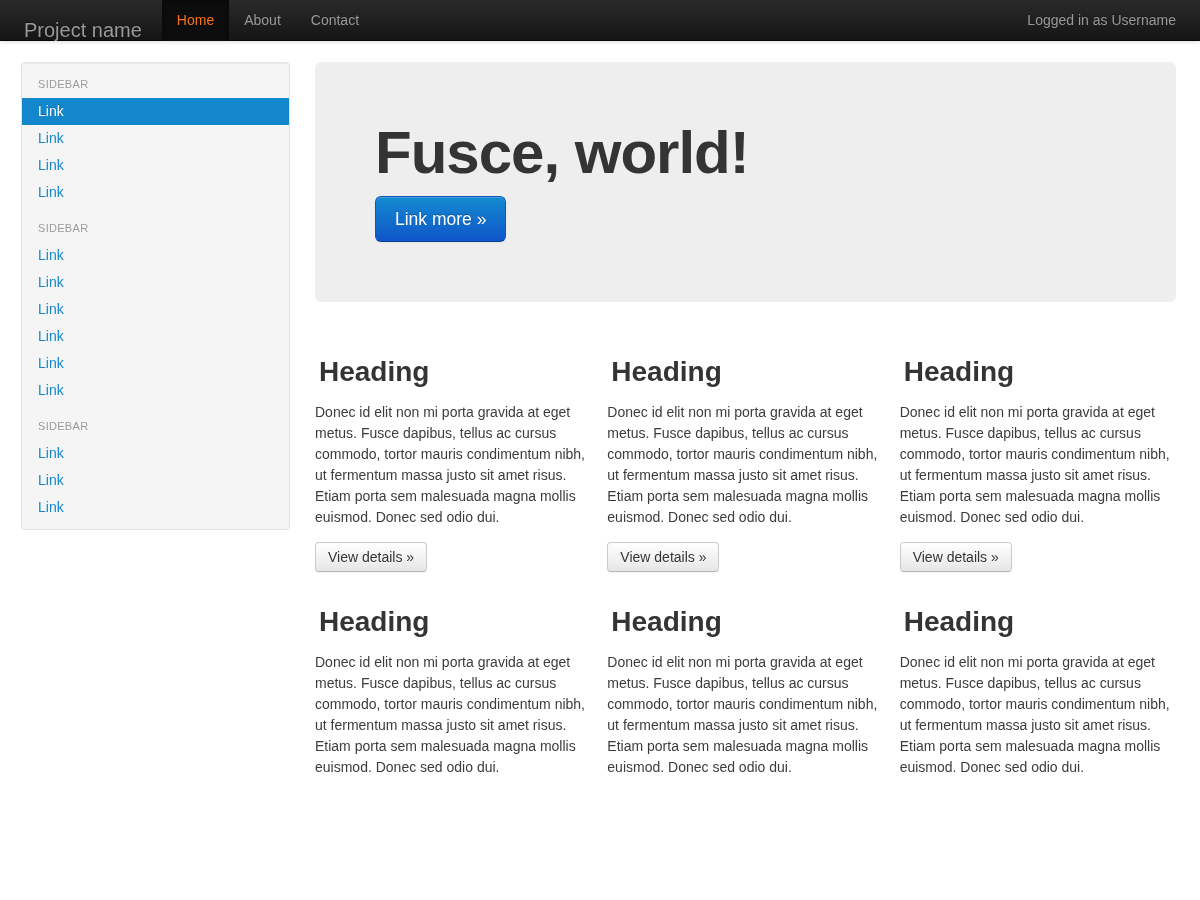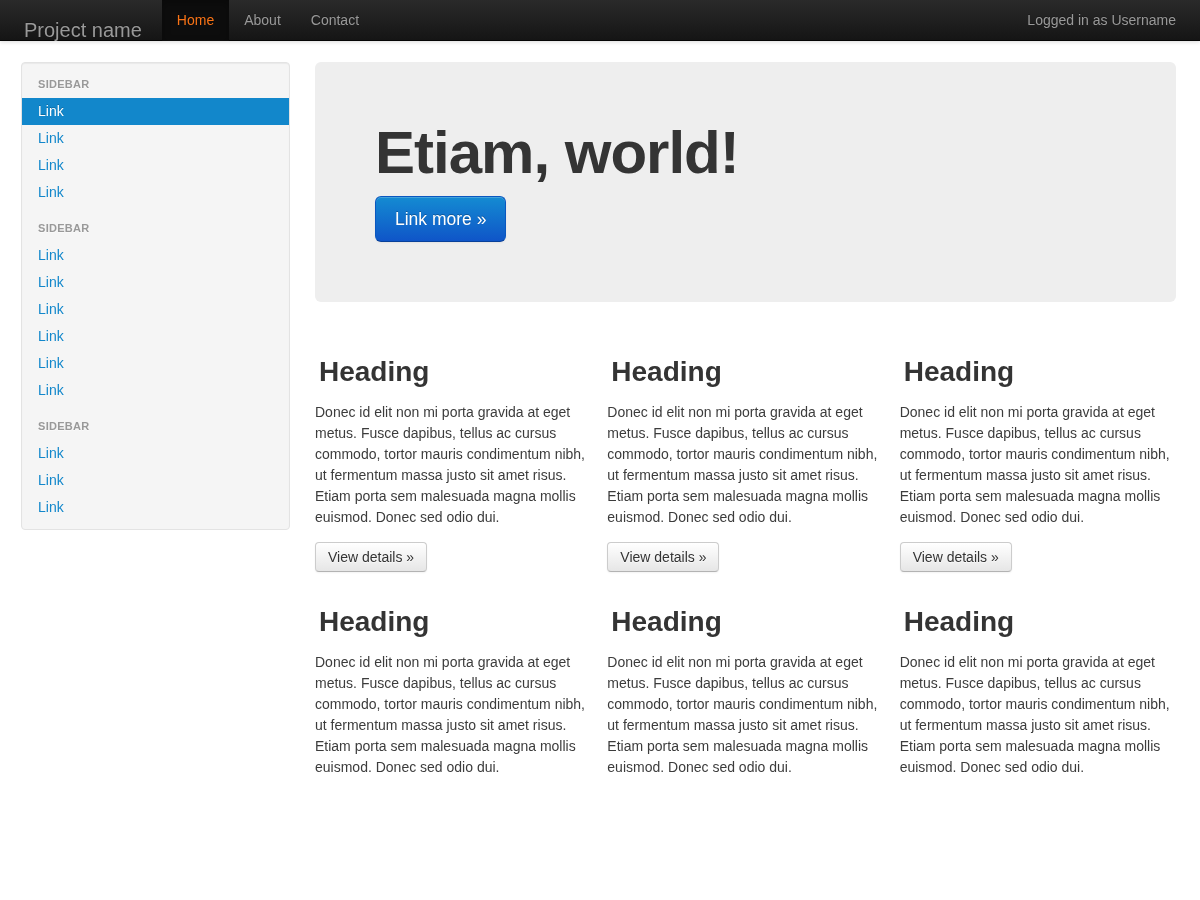--- a/index.html
+++ b/index.html
@@ -54,21 +54,21 @@
   .main{flex:1;min-width:0;}
 
   
   .sidebar{
     flex:none;width:269px;padding:8px 0;
     background:var(--well-bg);border:1px solid var(--well-border);border-radius:4px;
     box-shadow:inset 0 1px 1px rgba(0,0,0,.05);
   }
   .nav-list{list-style:none;margin:0;padding:0;}
   .nav-header{
-    padding:3px 16px;font-size:11px;font-weight:bold;line-height:21px;
+    padding:3px 16px;font-size:11px;font-weight:normal;line-height:21px;
     color:var(--muted);text-shadow:0 1px 0 rgba(255,255,255,.5);letter-spacing:.3px;
   }
   .nav-list li + .nav-header{margin-top:9px;}
   .nav-list a{
     display:block;padding:3px 16px;line-height:21px;color:var(--accent);cursor:pointer;
   }
   .nav-list a.active{
     background:var(--accent);color:#fff;text-shadow:0 -1px 0 rgba(0,0,0,.2);
   }
 
@@ -177,21 +177,21 @@
         </li>
       <li>
           <a>Link</a>
         </li>
     </ul>
   </aside>
 
   <main class="main">
 
     <section class="hero">
-      <h1>Etiam, world!</h1>
+      <h1>Fusce, world!</h1>
       <a class="btn btn-primary btn-large">Link more »</a>
     </section>
 
     <div class="row">
       <div class="feature">
         <h2>Heading</h2>
         <p>Donec id elit non mi porta gravida at eget metus. Fusce dapibus, tellus ac cursus commodo, tortor mauris condimentum nibh, ut fermentum massa justo sit amet risus. Etiam porta sem malesuada magna mollis euismod. Donec sed odio dui.</p>
         <a class="btn">View details »</a>
       </div>
       <div class="feature">

